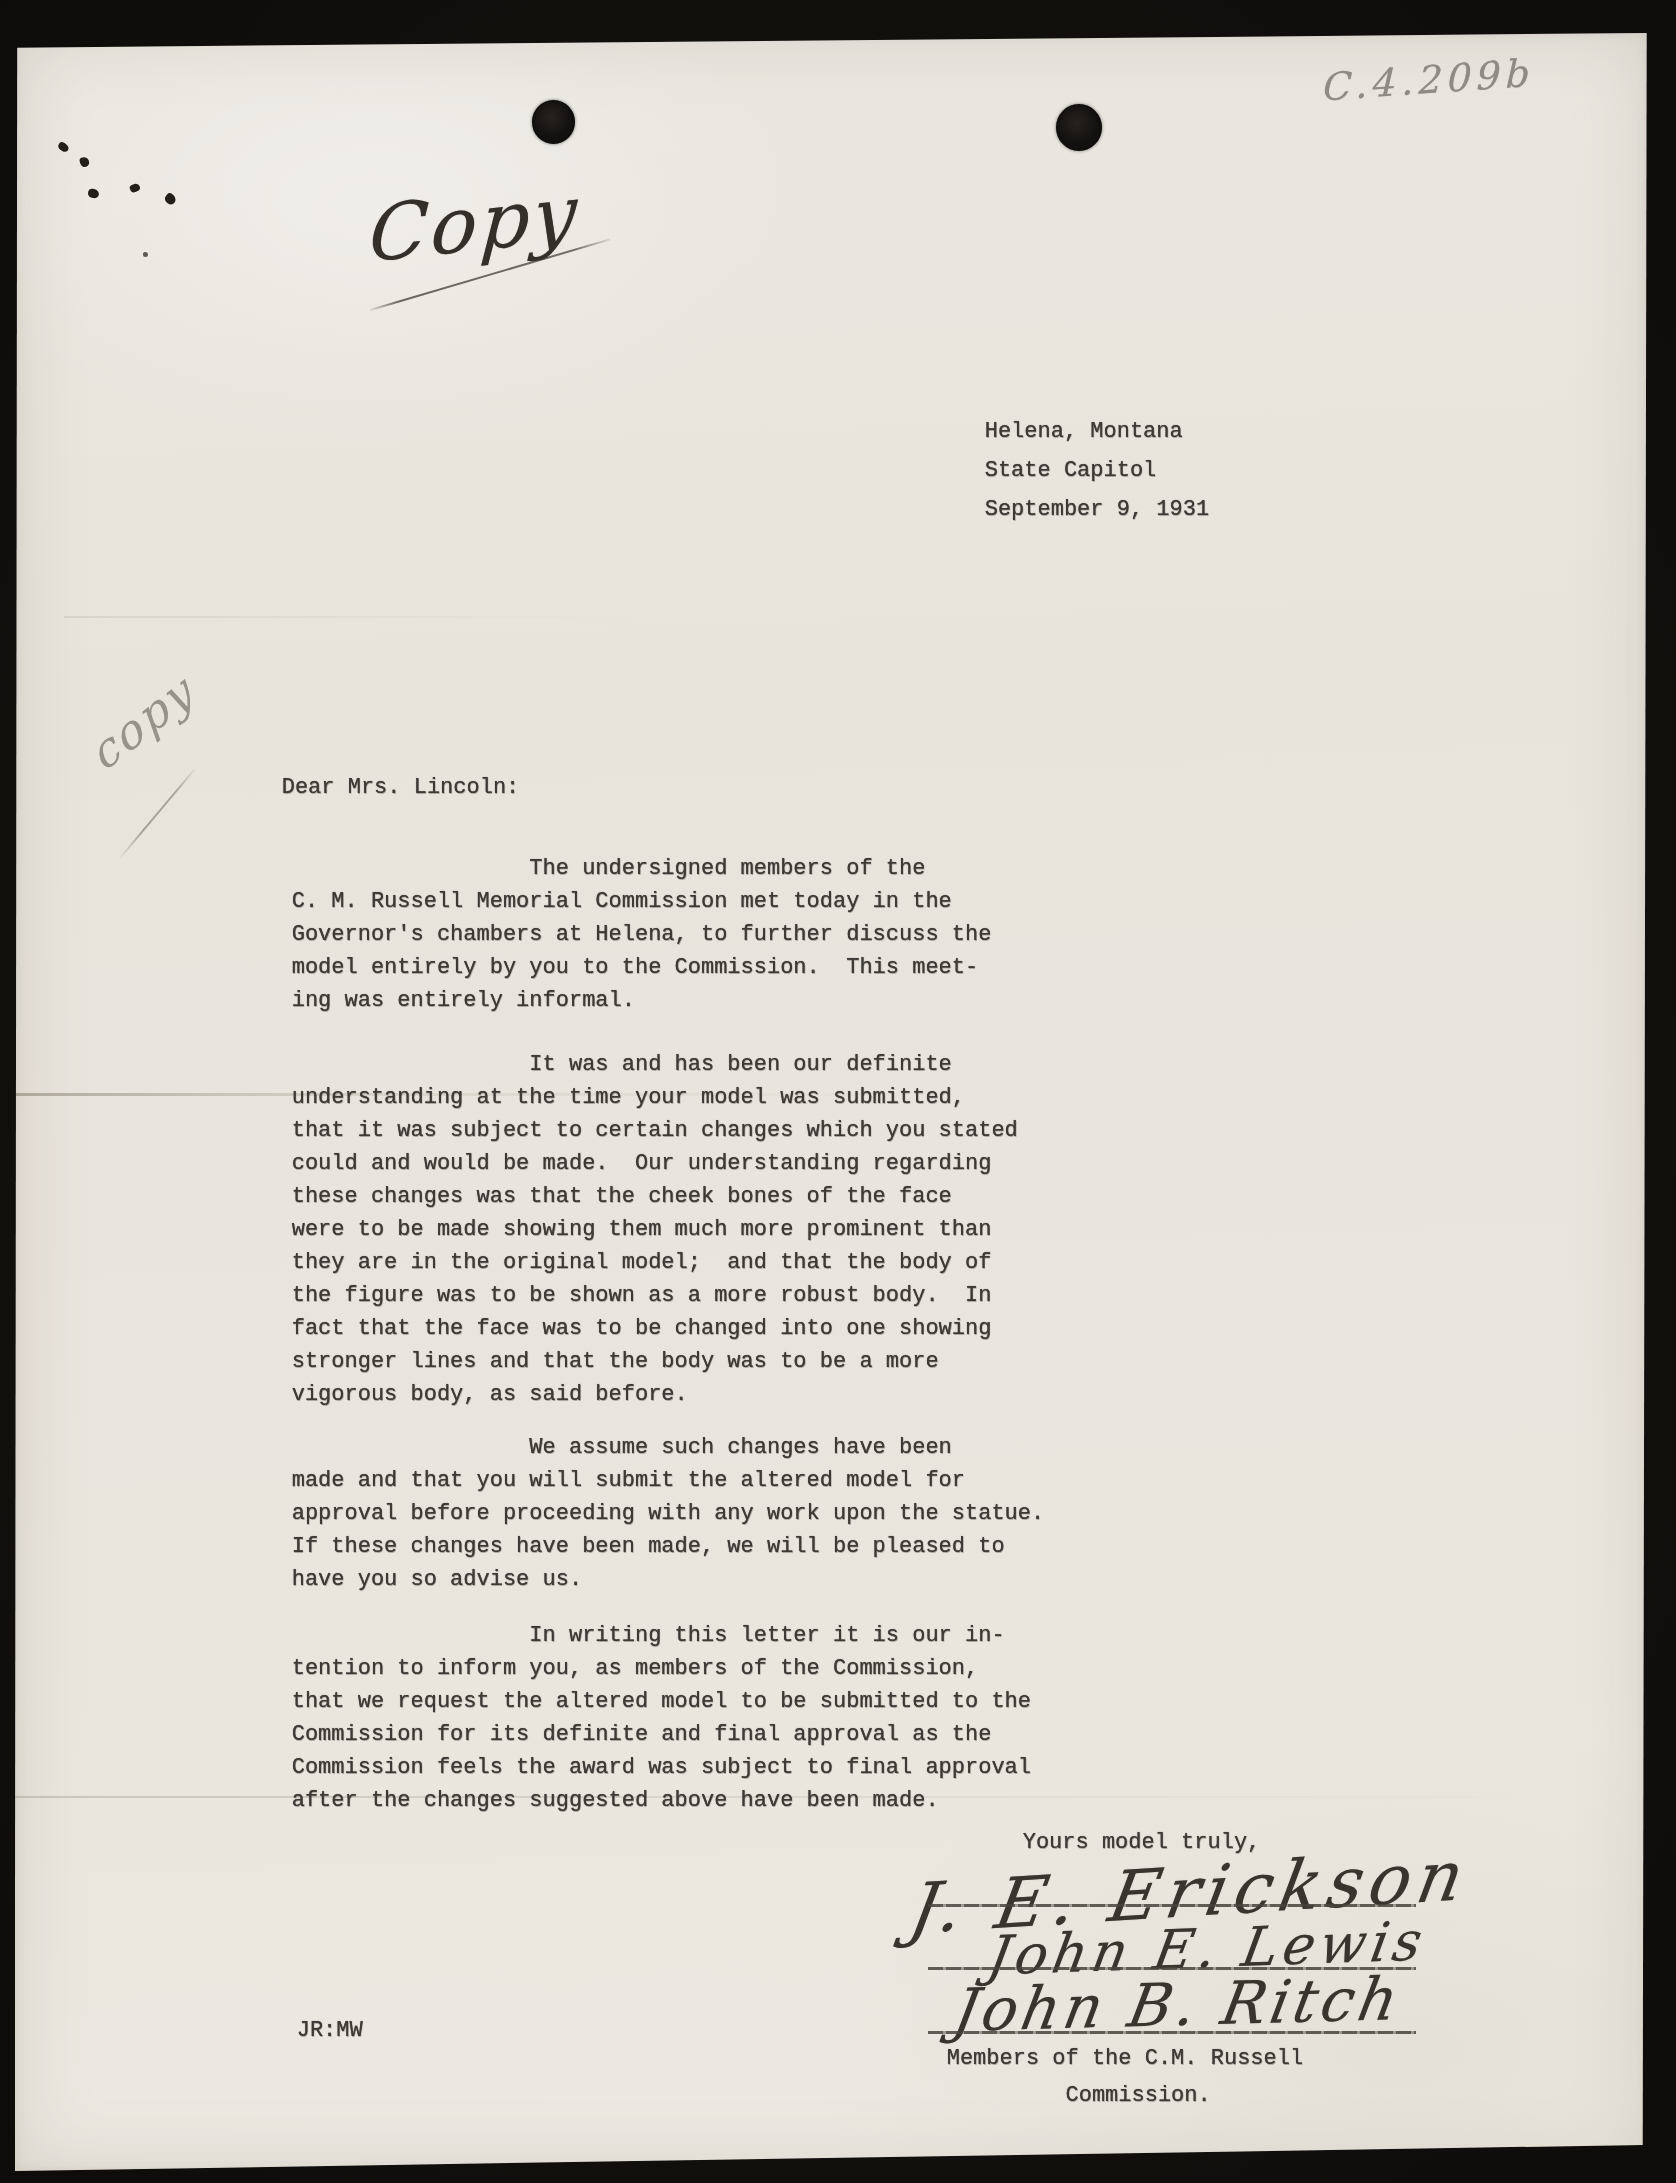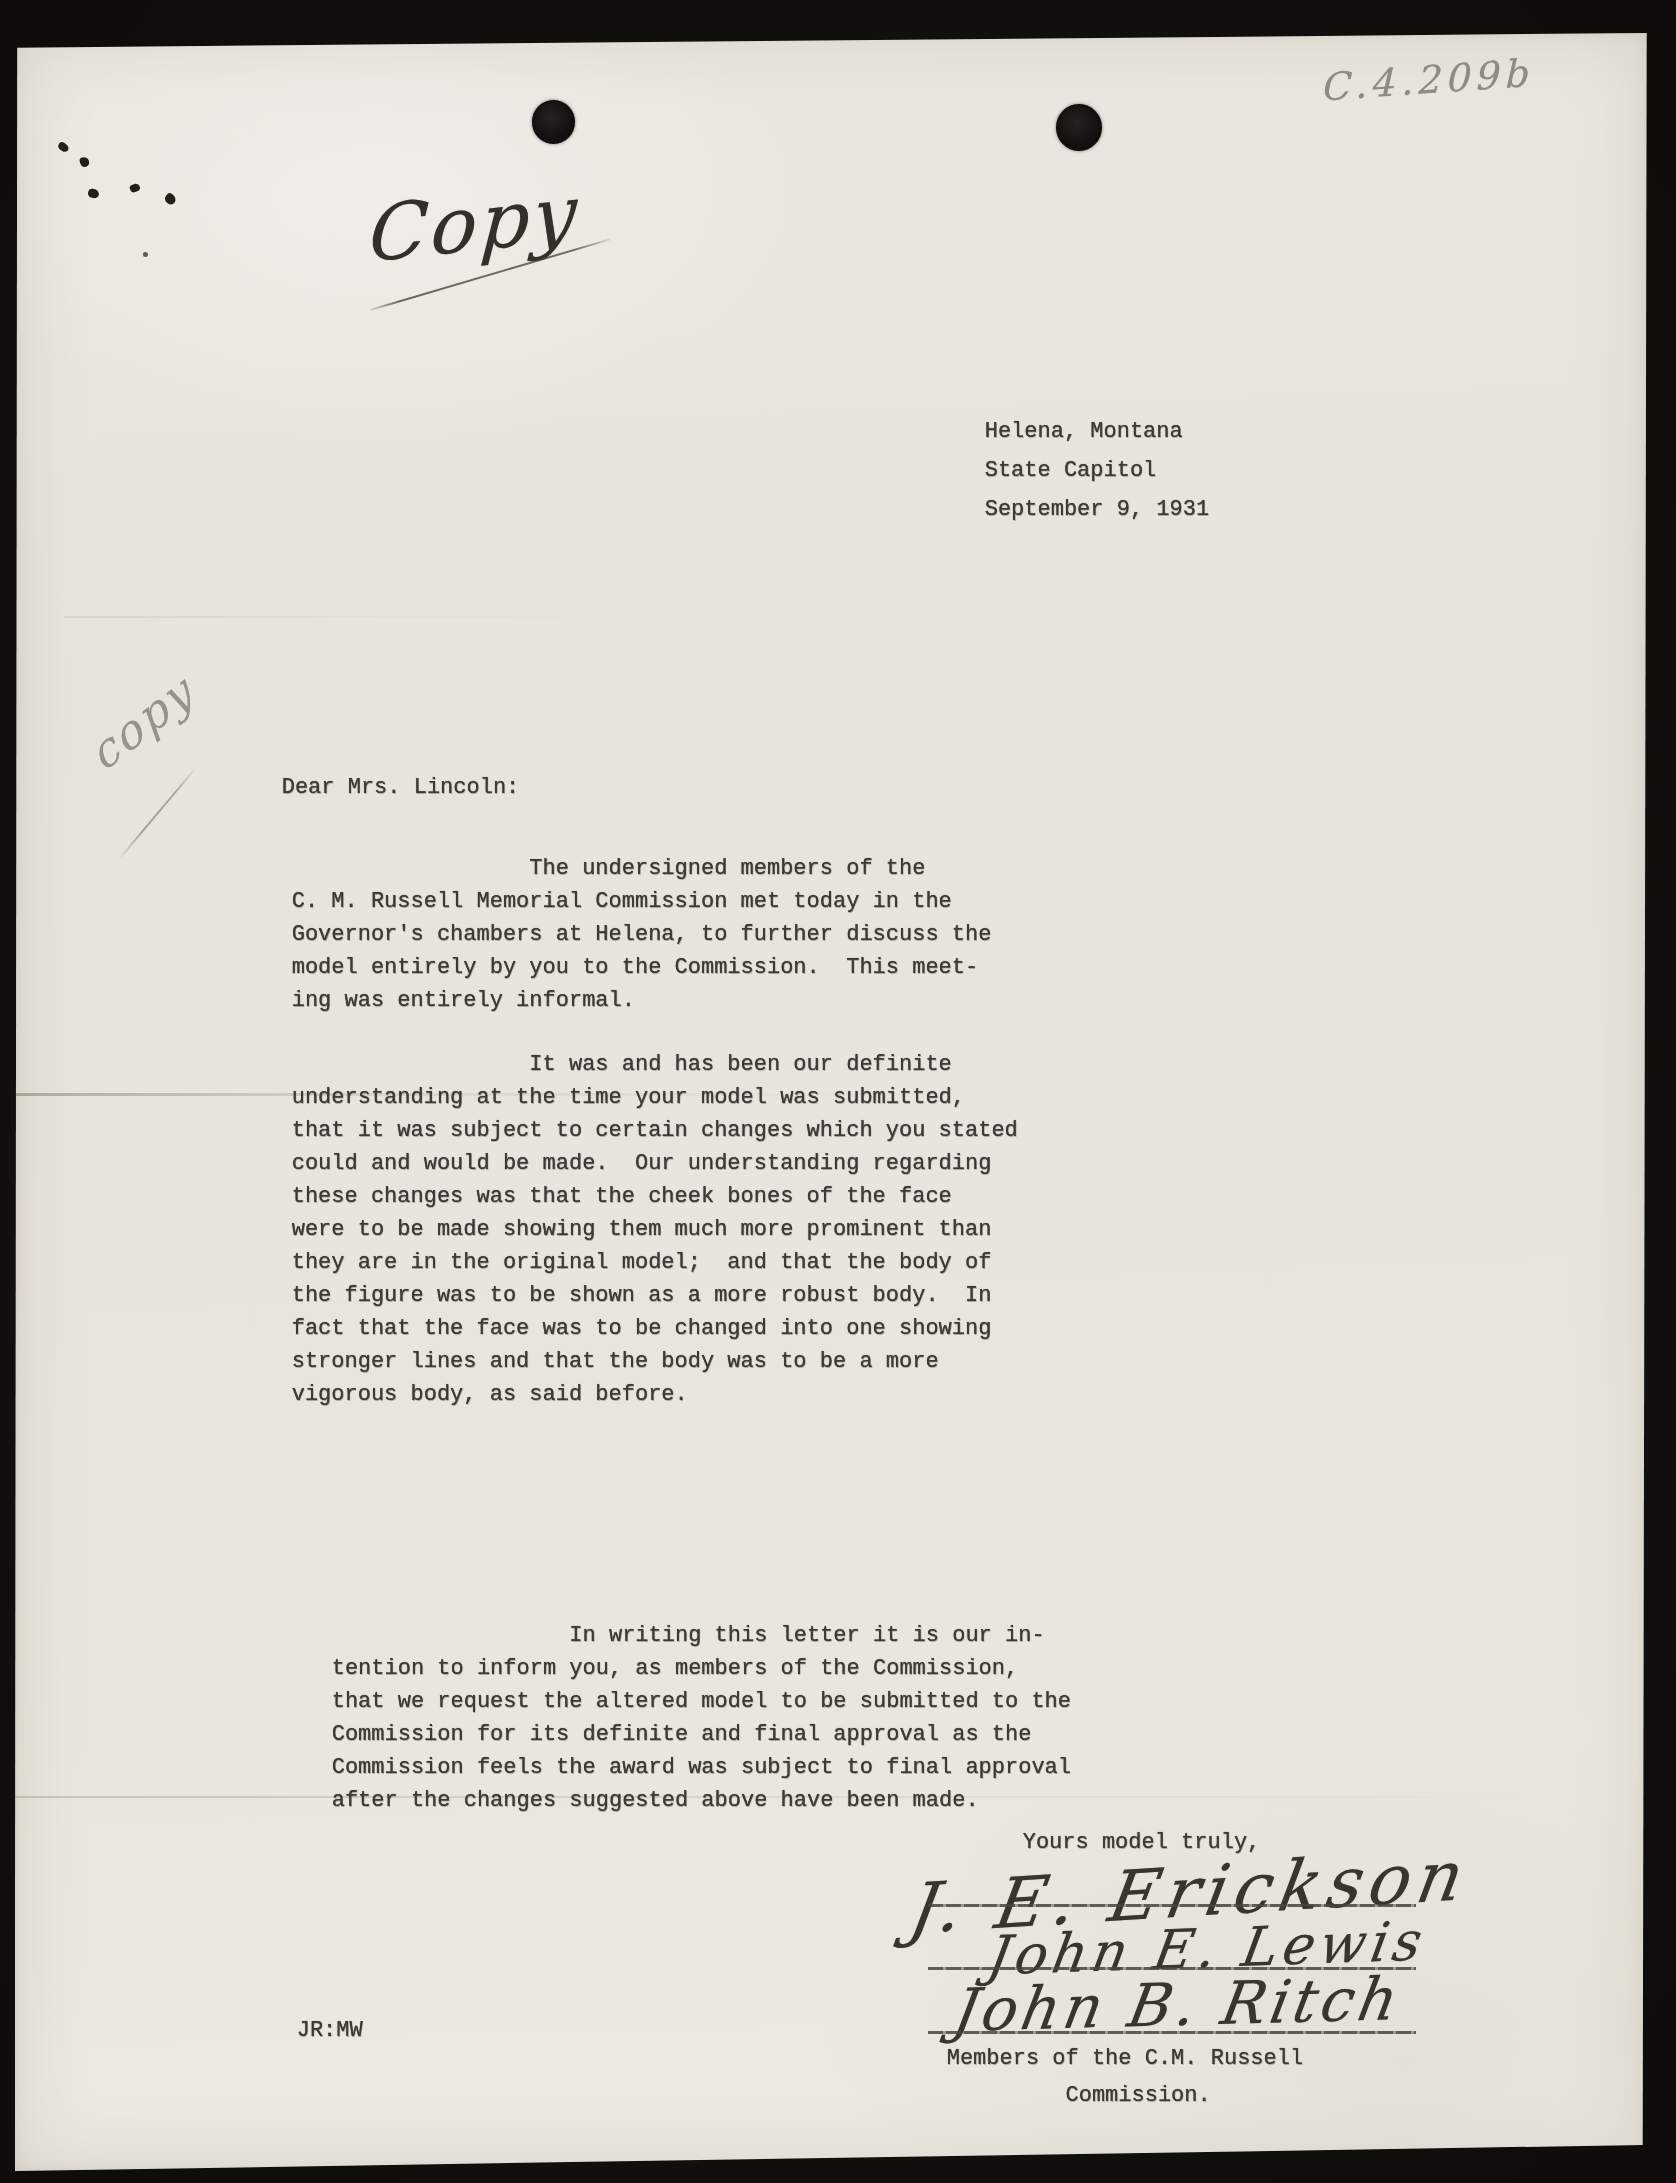--- a/index.html
+++ b/index.html
@@ -120,21 +120,26 @@
 understanding at the time your model was submitted,
 that it was subject to certain changes which you stated
 could and would be made.  Our understanding regarding
 these changes was that the cheek bones of the face
 were to be made showing them much more prominent than
 they are in the original model;  and that the body of
 the figure was to be shown as a more robust body.  In
 fact that the face was to be changed into one showing
 stronger lines and that the body was to be a more
 vigorous body, as said before.</div>
-  <div class="typed" style="left:277px;top:1586px;margin-left:40px;">                  In writing this letter it is our in-
+  <div class="typed" style="left:277px;top:1398px;">                  We assume such changes have been
+made and that you will submit the altered model for
+approval before proceeding with any work upon the statue.
+If these changes have been made, we will be pleased to
+have you so advise us.</div>
+  <div class="typed" style="left:277px;top:1586px;">                  In writing this letter it is our in-
 tention to inform you, as members of the Commission,
 that we request the altered model to be submitted to the
 Commission for its definite and final approval as the
 Commission feels the award was subject to final approval
 after the changes suggested above have been made.</div>
 
   <div class="typed" style="left:1008px;top:1793px;">Yours model truly,</div>
 
   <div class="signature sig-1" style="left:896px;top:1819px;">J. E. Erickson</div>
   <div class="sig-underline" style="left:913px;top:1871px;"></div>

